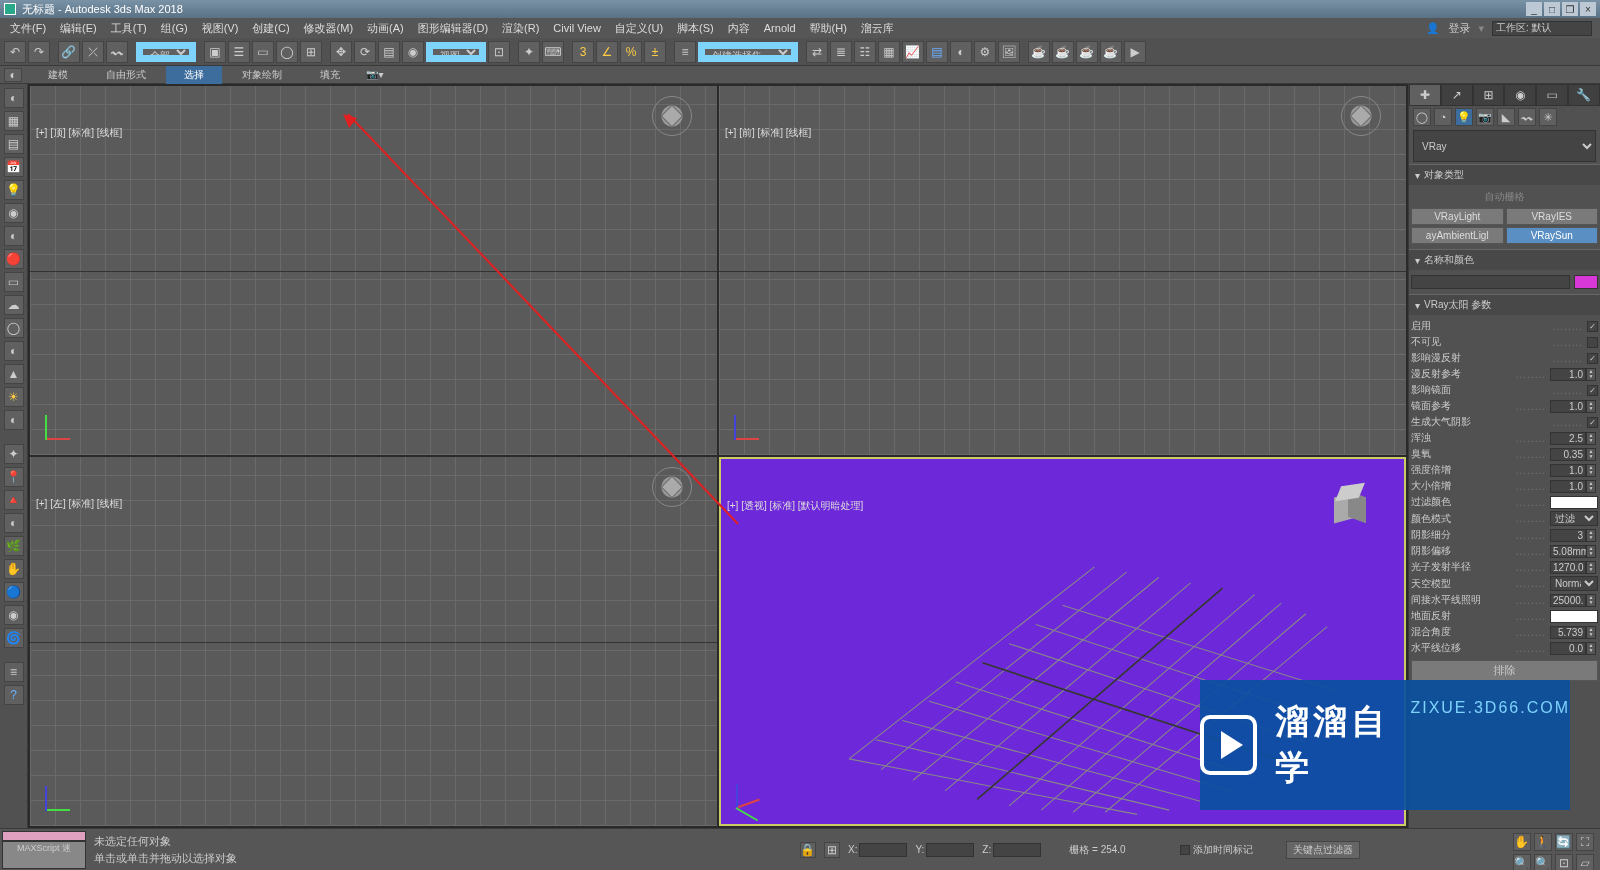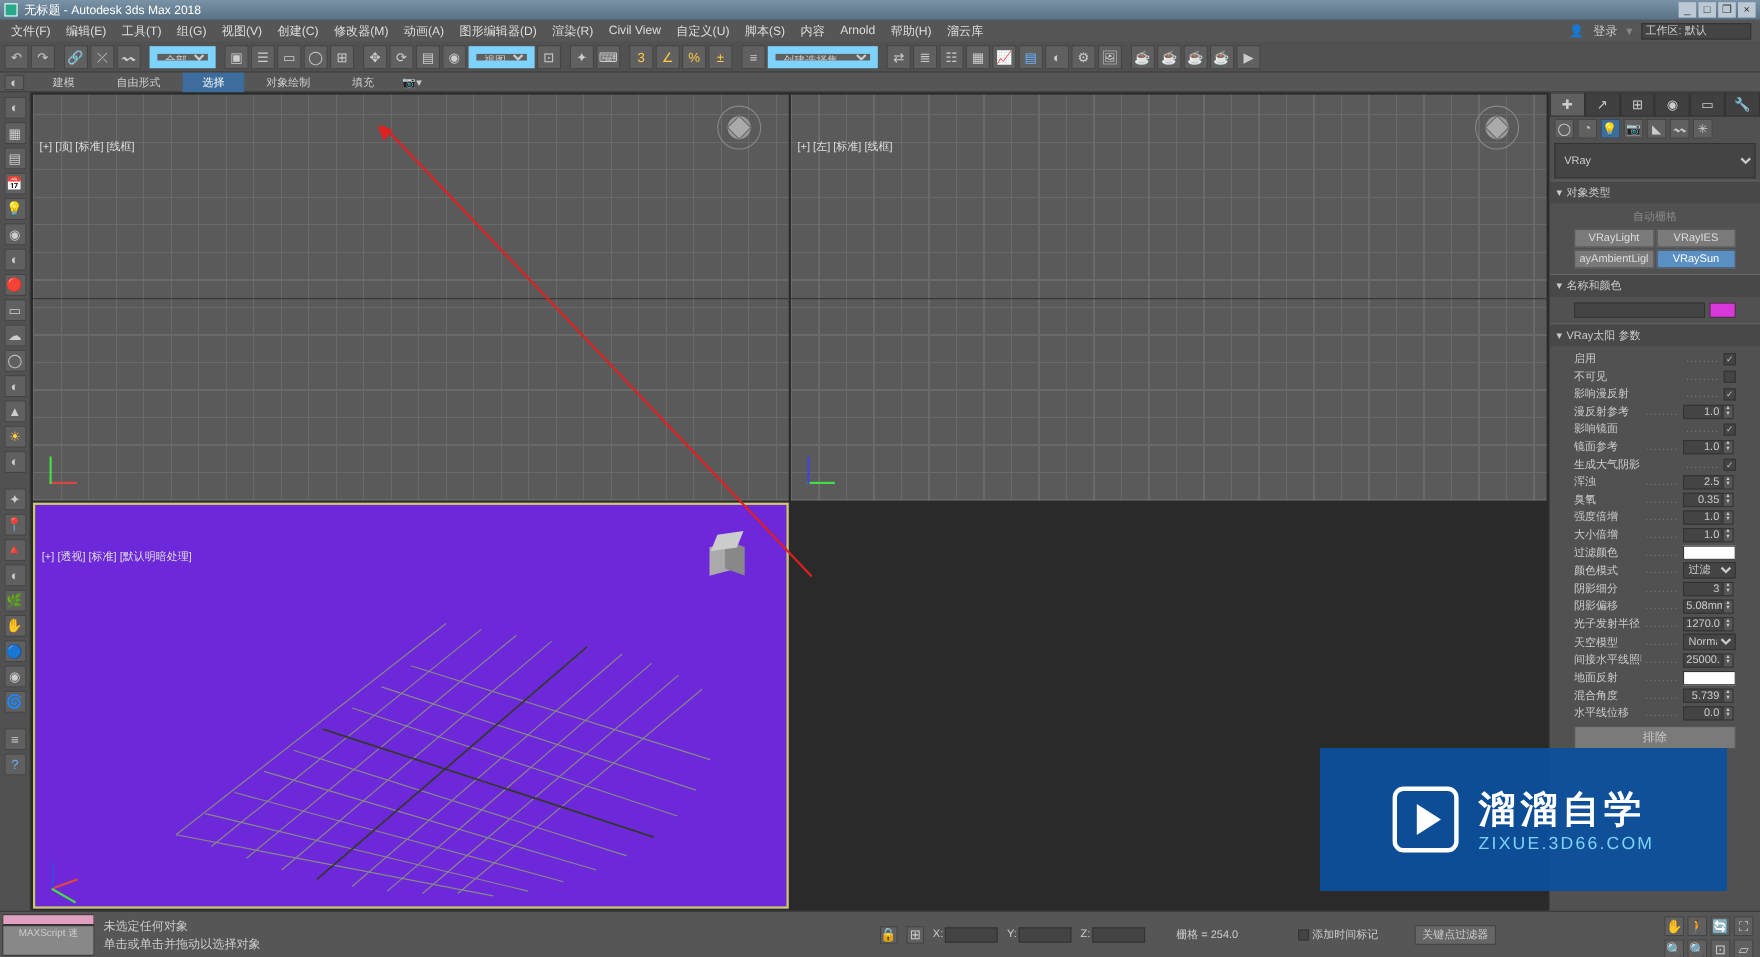--- a/index.html
+++ b/index.html
@@ -65,21 +65,21 @@
 .cmdpanel { width: 192px; background: #515151; border-left: 1px solid #3a3a3a; display: flex; flex-direction: column; overflow-y: auto; }
 .cmdtabs { display: flex; height: 22px; background: #404040; }
 .cmdtabs .ct { flex: 1; display: flex; align-items: center; justify-content: center; border: 1px solid #333; cursor: pointer; font-size: 12px; }
 .cmdtabs .ct.active { background: #606060; }
 .cmdrow { display: flex; padding: 2px 4px; gap: 3px; }
 .cmdrow .cicn { width: 18px; height: 18px; background: #606060; border: 1px solid #444; display:flex;align-items:center;justify-content:center; cursor: pointer; font-size: 11px; }
 .cmdrow .cicn.active { background: #3c6d9c; }
 .cmdsel { width: calc(100% - 8px); margin: 2px 4px; background: #444; border: 1px solid #333; height: 32px; font-size: 10px; color: #ccc; padding: 0 4px; }
 .rollout { border-top: 1px solid #666; }
 .rollhead { background: #484848; padding: 3px 6px; font-size: 10px; cursor: pointer; display: flex; align-items: center; gap: 4px; }
-.rollbody { padding: 3px 22px; }
+.rollbody { padding: 3px 2px; }
 .btngrid { display: grid; grid-template-columns: 1fr 1fr; gap: 2px; margin: 2px 0; }
 .btngrid .gb { background: #7a7a7a; border: 1px solid #555; text-align: center; padding: 2px; font-size: 10px; cursor: pointer; color: #ddd; }
 .btngrid .gb.active { background: #5a8fc4; color: #fff; }
 .autogrid { text-align: center; color: #888; padding: 2px; font-size: 10px; }
 .colorrow { display: flex; align-items: center; justify-content: space-between; padding: 2px 0; }
 .colorrow .nameinput { flex: 1; background: #444; border: 1px solid #333; height: 14px; }
 .colorrow .swatch { width: 24px; height: 14px; background: #d838d8; border: 1px solid #333; margin-left: 4px; cursor: pointer; }
 .prow { display: flex; align-items: center; justify-content: space-between; padding: 1px 0; font-size: 10px; gap: 4px; }
 .prow .plabel { flex: 1; white-space: nowrap; overflow: hidden; }
 .prow .dots { flex: 0 0 auto; letter-spacing: 1px; color: #777; }
@@ -104,21 +104,21 @@
 .bottom .rightbtns { position: absolute; right: 6px; top: 4px; display: flex; gap: 3px; flex-wrap: wrap; width: 180px; justify-content: flex-end; }
 .bottom .rightbtns .tbbtn { width: 18px; height: 18px; }
 .bottom .rightbtns .row2 { display:flex; gap:3px; width:100%; justify-content:flex-end; }
 .bottom .addtime { position: absolute; left: 1180px; font-size: 10px; display:flex; align-items:center; gap:3px; }
 .bottom .addtime .chk { width:10px;height:10px;background:#444;border:1px solid #333; }
 
 
 .watermark { position: absolute; right: 30px; bottom: 60px; width: 370px; height: 130px; background: rgba(10,80,160,0.92); display: flex; align-items: center; justify-content: center; gap: 18px; z-index: 60; }
 .watermark .wicon { width: 60px; height: 60px; border: 4px solid #fff; border-radius: 10px; display:flex;align-items:center;justify-content:center; }
 .watermark .wicon span { width: 0; height: 0; border-left: 22px solid #fff; border-top: 14px solid transparent; border-bottom: 14px solid transparent; margin-left: 6px; }
-.watermark .wtext { color: #fff; display:flex; flex-direction:column; }
+.watermark .wtext { color: #fff; display:flex; }
 .watermark .wtext .big { font-size: 34px; font-weight: bold; letter-spacing: 4px; }
 .watermark .wtext .small { font-size: 16px; letter-spacing: 2px; color: #7dd3fc; }
 </style>
 </head>
 <body>
 
 <div class="titlebar">
   <div class="left">
     <span class="icon3ds"></span>
     <span>无标题 - Autodesk 3ds Max 2018</span>
@@ -251,20 +251,31 @@
     <span class="tbbtn blue">?</span>
   </div>
 
   <div class="vpcont">
     <div class="viewport">
       <div class="grid"></div>
       <div class="vplabel">[+] [顶] [标准] [线框]</div>
       <div class="origin">
           <div class="ax" style="background:#d44"></div>
           <div class="ay" style="background:#4d4"></div>
+        </div>
+      <div class="cube">
+          <div class="c"></div>
+        </div>
+    </div>
+    <div class="viewport">
+      <div class="grid"></div>
+      <div class="vplabel">[+] [前] [标准] [线框]</div>
+      <div class="origin">
+          <div class="ax" style="background:#d44"></div>
+          <div class="ay" style="background:#44d"></div>
         </div>
       <div class="cube">
           <div class="c"></div>
         </div>
     </div>
     <div class="viewport">
       <div class="grid"></div>
       <div class="vplabel">[+] [左] [标准] [线框]</div>
       <div class="origin">
           <div class="ax" style="background:#4d4"></div>

